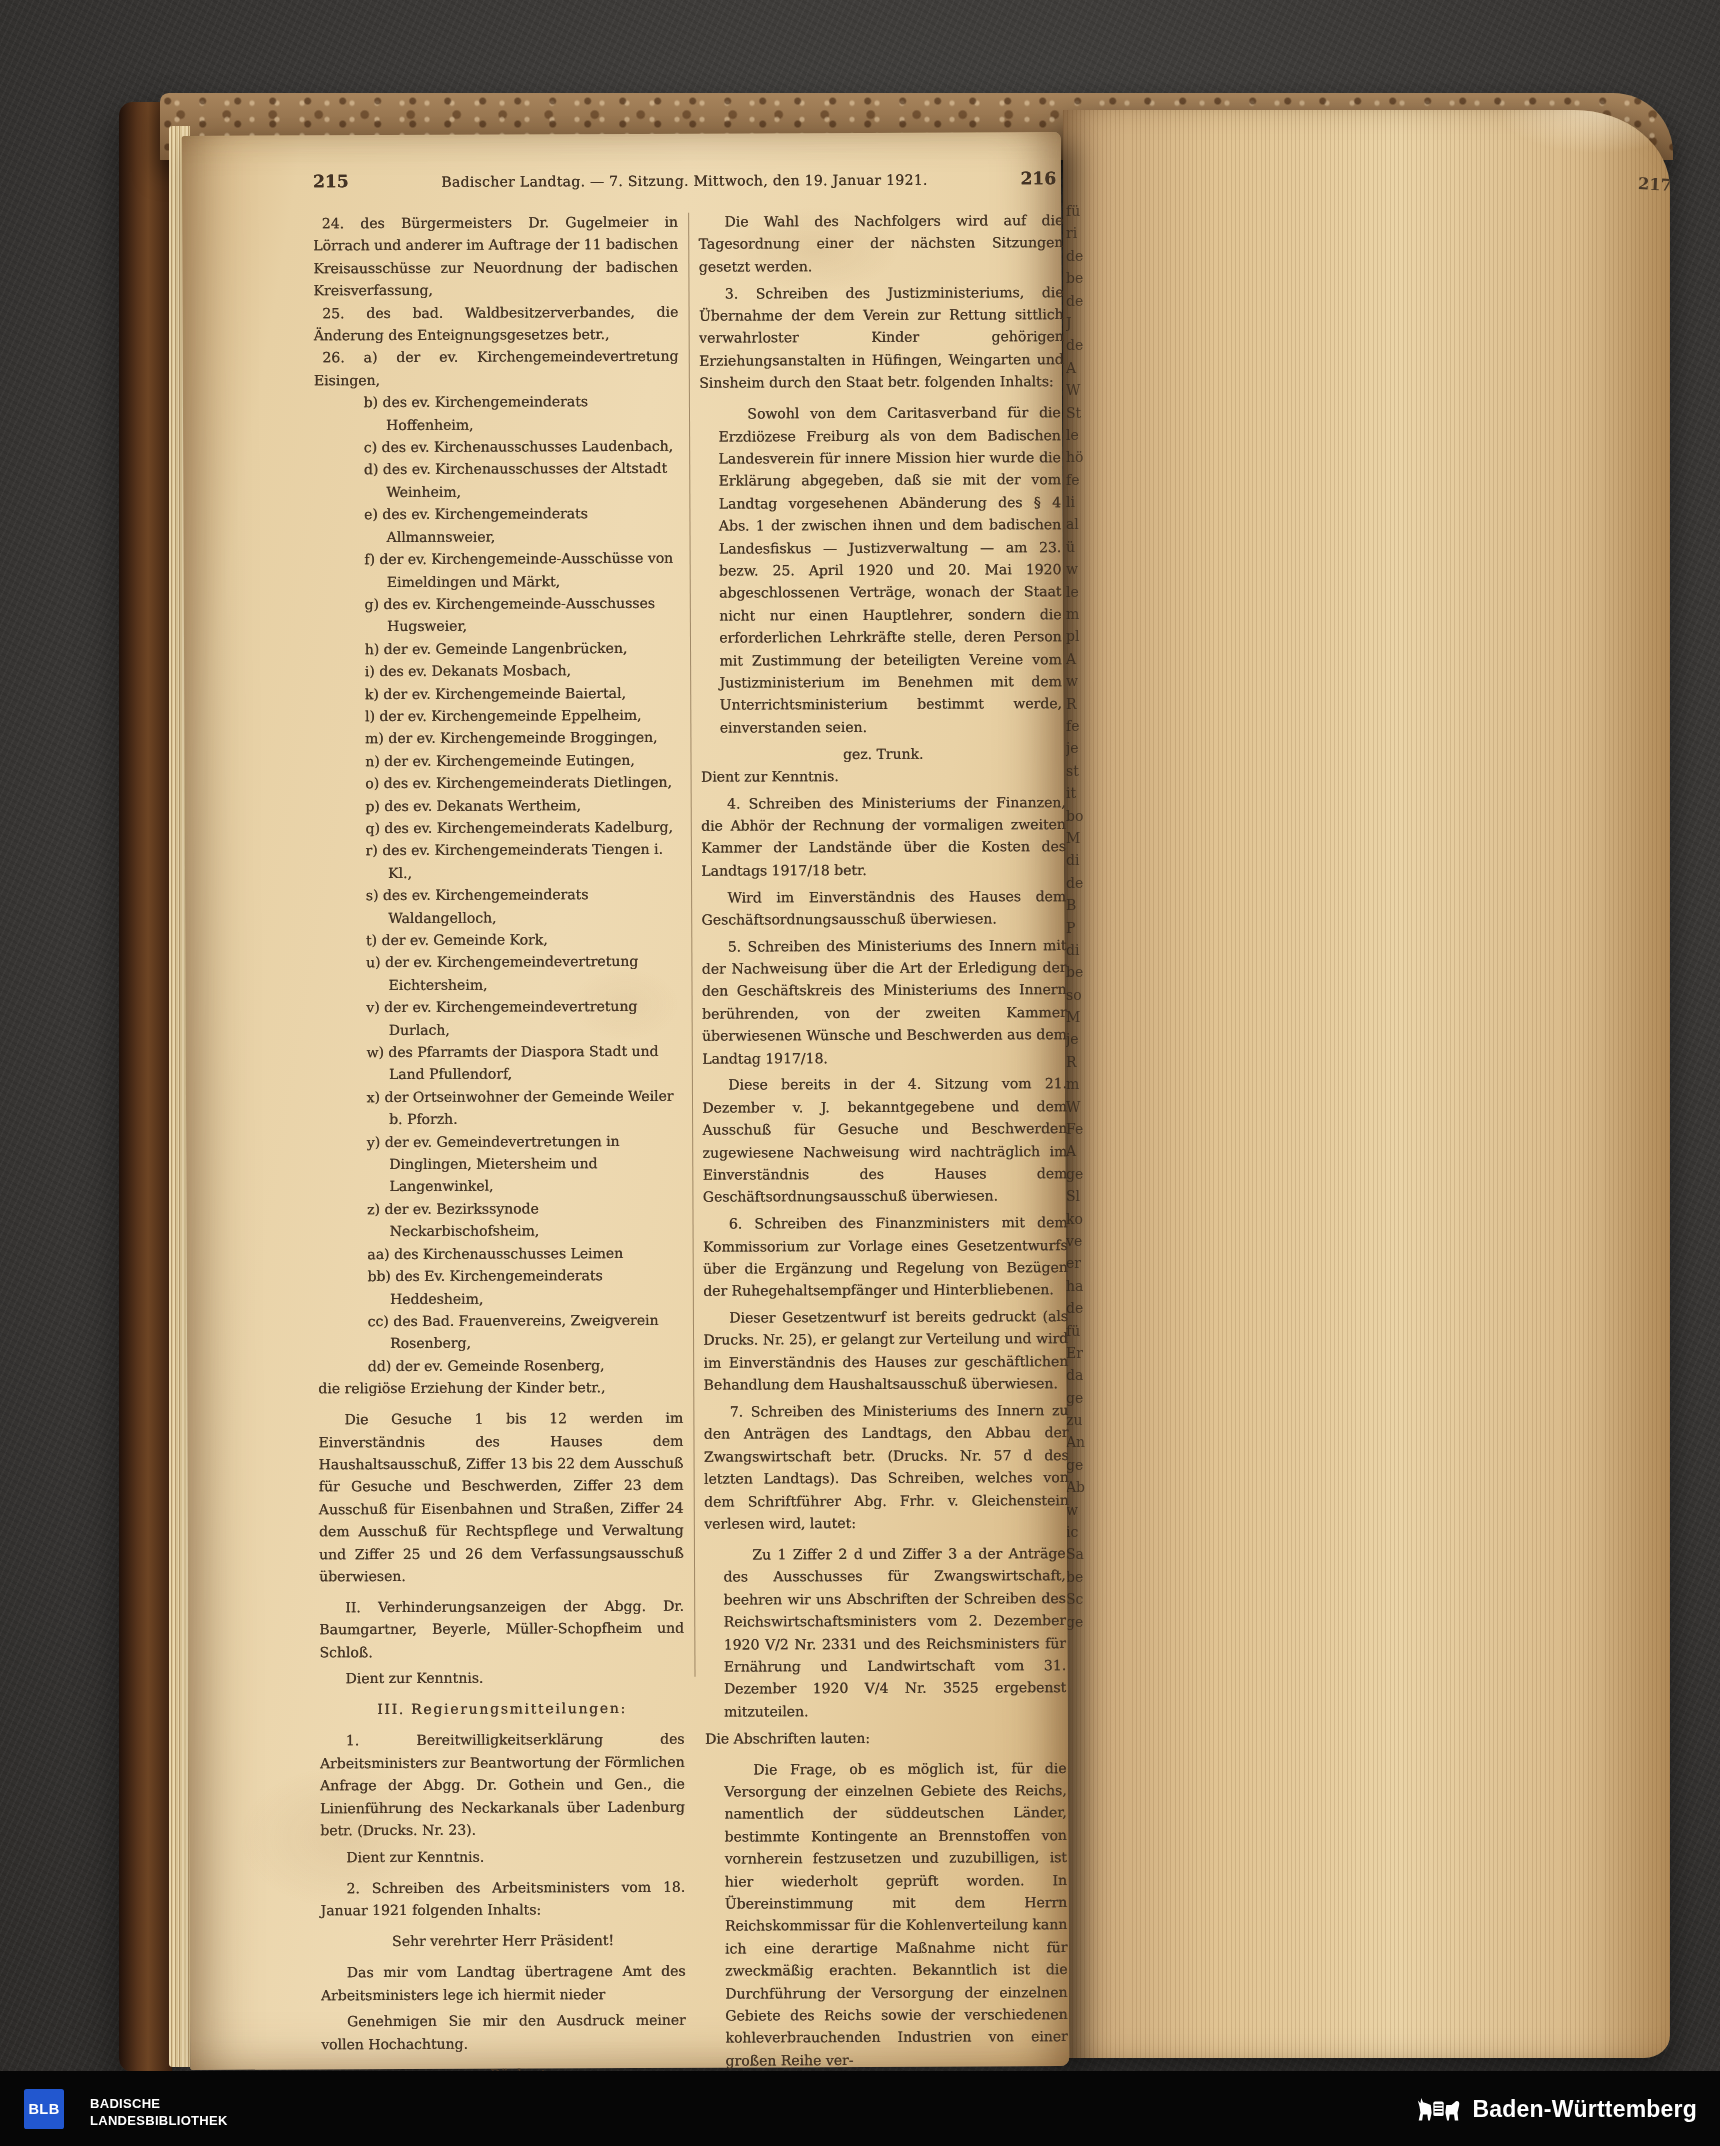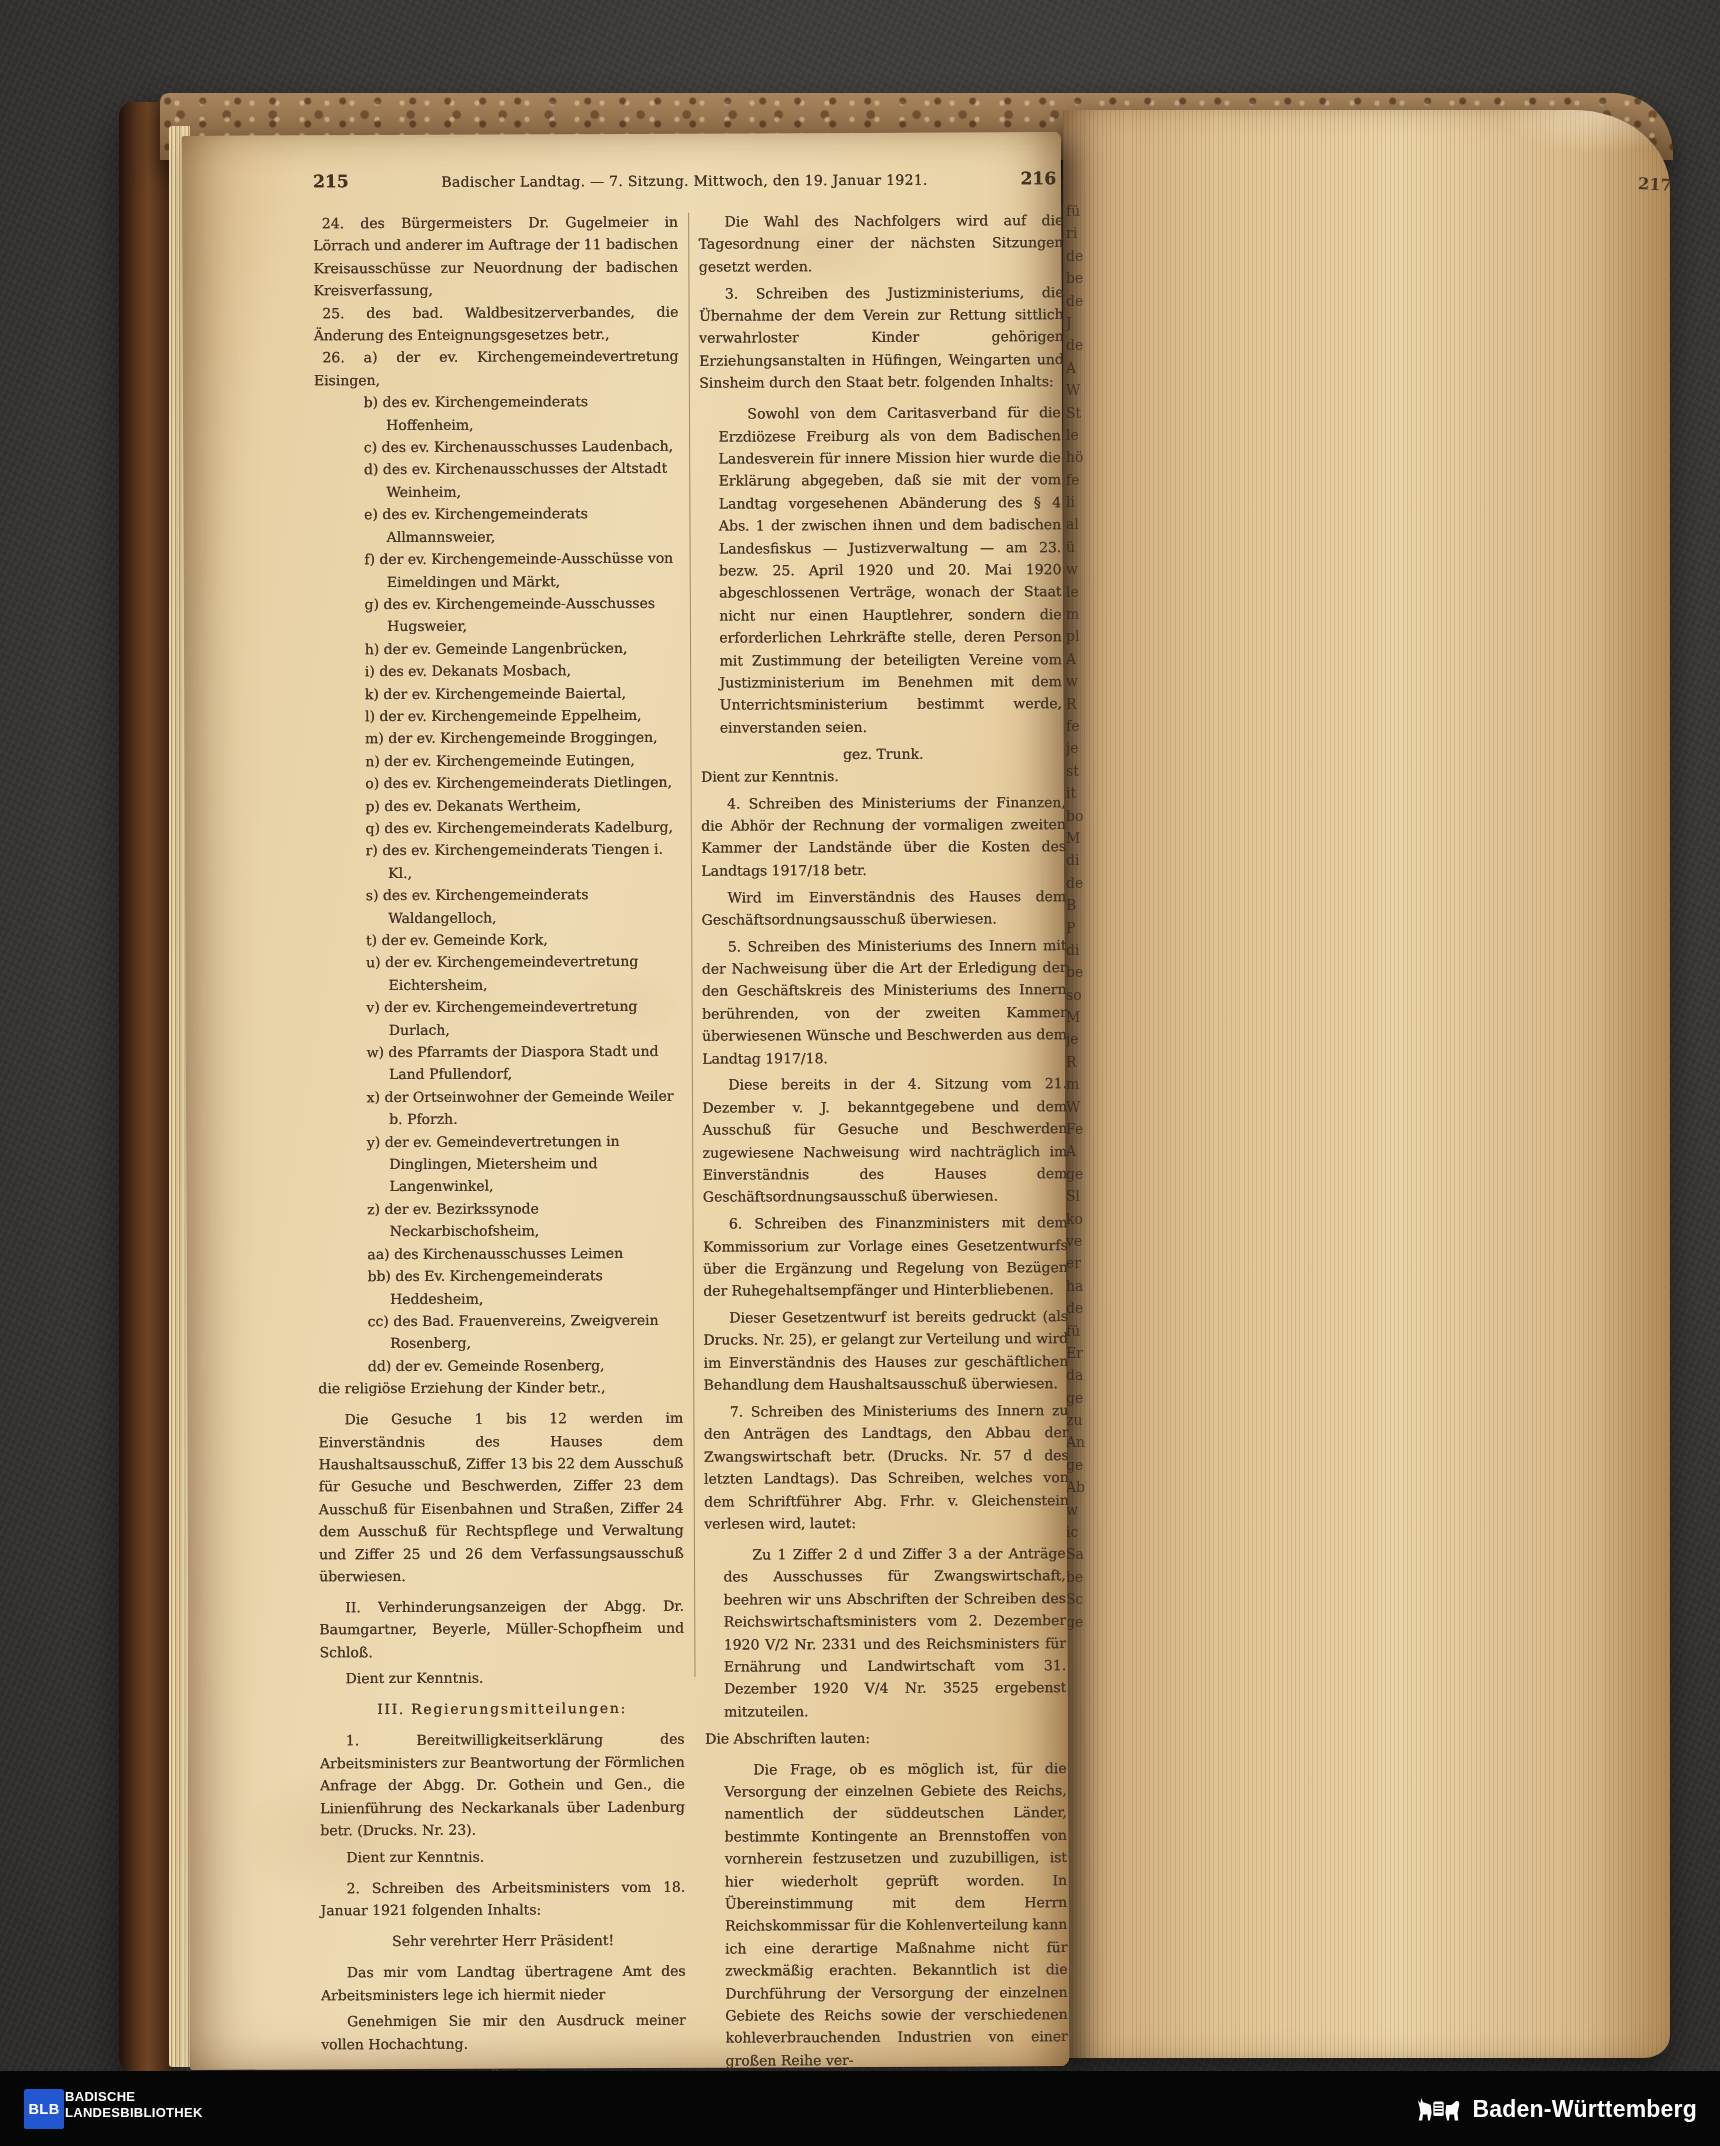--- a/index.html
+++ b/index.html
@@ -121,21 +121,21 @@
   .para.quote{text-indent:29px;padding-left:19px;padding-right:3.4px}
   .para.gap{margin-top:8.6px}
   .para.gapsm{margin-top:4.3px}
 
   
   .viewer-footer{
     position:absolute;left:0;bottom:0;width:1721px;height:76px;background:#060606;
     display:flex;align-items:center;justify-content:space-between;
     padding:0 24px;font-family:"Liberation Sans",sans-serif;
   }
-  .footer-left{display:flex;align-items:flex-start;gap:1px}
+  .footer-left{display:flex;align-items:flex-end;gap:26px}
   .blb-square{
     width:40px;height:40px;border-radius:2.6px;background:#2257cf;color:#fff;
     display:flex;align-items:center;justify-content:center;
     font-weight:bold;font-size:14.6px;letter-spacing:0.4px;
   }
   .lib-name{color:#fff;font-weight:bold;font-size:13px;line-height:16.3px;letter-spacing:0.3px}
   .footer-right{display:flex;align-items:center;gap:12px;color:#fff}
   .bw-name{font-size:23px;font-weight:bold;letter-spacing:0.2px}
 </style>
 </head>

